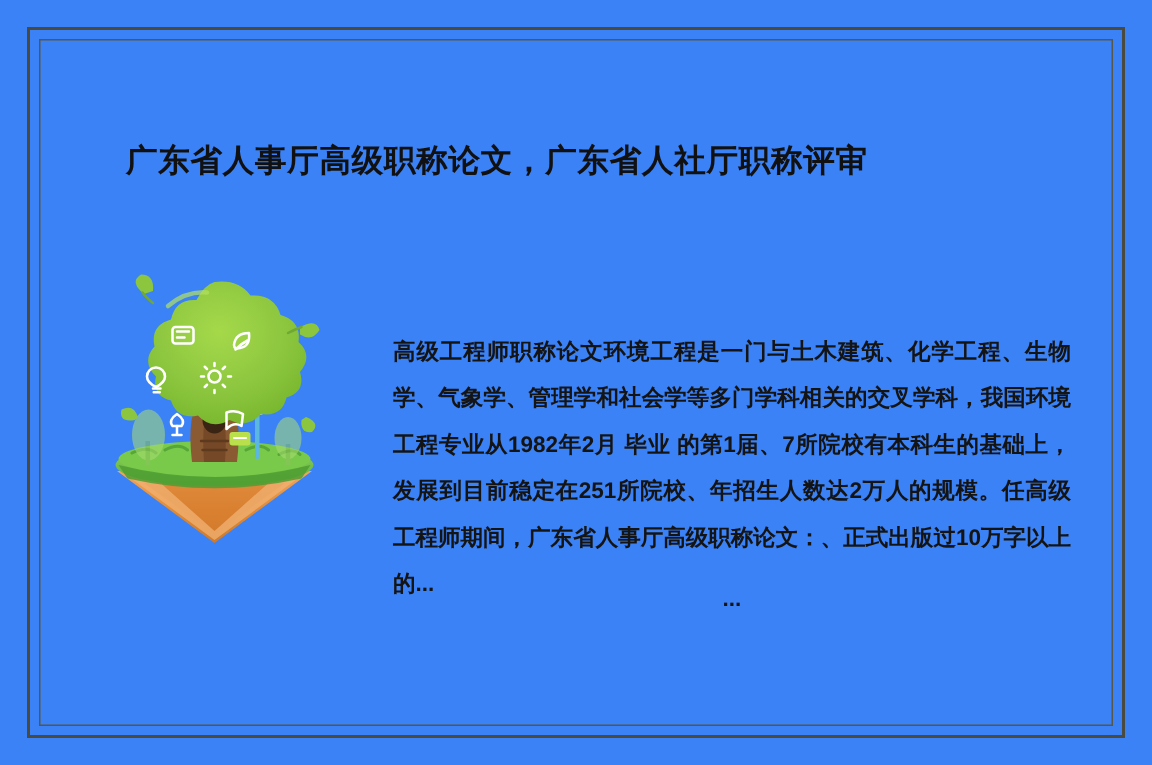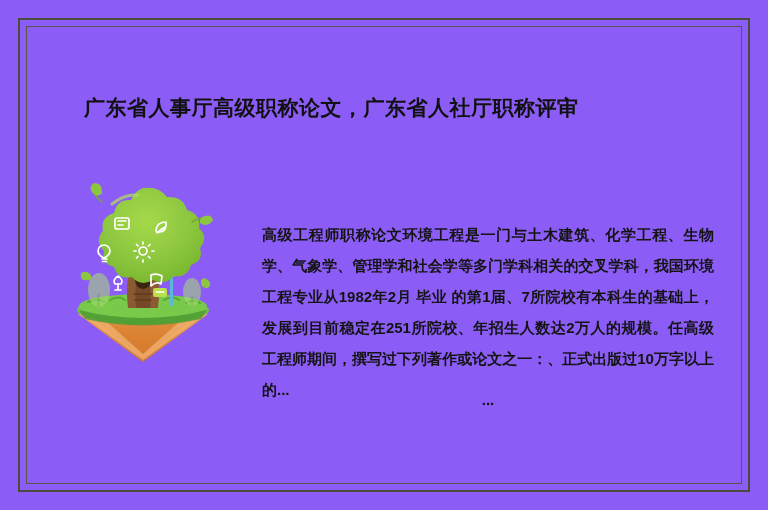--- a/index.html
+++ b/index.html
@@ -13,21 +13,21 @@
     overflow: hidden;
     background: #fdfbf5;
     font-family: "Liberation Sans", "DejaVu Sans", sans-serif;
     -webkit-font-smoothing: antialiased;
   }
 
   .page {
     position: relative;
     width: 768px;
     height: 510px;
-    background: #8b5cf6;
+    background: #3b82f6;
     box-sizing: border-box;
   }
 
   
   .frame-outer {
     position: absolute;
     left: 18px;
     top: 18px;
     width: 732px;
     height: 474px;
@@ -229,17 +229,17 @@
           <path d="M6 10 v6 M3 16 h6"></path>
         </g>
 
         <g transform="translate(98,92)">
           <path d="M1 12 V1 q6 -2 11 1 l-1 8 q-5 -3 -10 2 Z"></path>
         </g>
       </g>
     </svg>
   </div>
 
-  <p class="body-text">高级工程师职称论文环境工程是一门与土木建筑、化学工程、生物学、气象学、管理学和社会学等多门学科相关的交叉学科，我国环境工程专业从1982年2月 毕业 的第1届、7所院校有本科生的基础上，发展到目前稳定在251所院校、年招生人数达2万人的规模。任高级工程师期间，撰写过下列著作或论文之一：、正式出版过10万字以上的...</p>
+  <p class="body-text">高级工程师职称论文环境工程是一门与土木建筑、化学工程、生物学、气象学、管理学和社会学等多门学科相关的交叉学科，我国环境工程专业从1982年2月 毕业 的第1届、7所院校有本科生的基础上，发展到目前稳定在251所院校、年招生人数达2万人的规模。任高级工程师期间，广东省人事厅高级职称论文：、正式出版过10万字以上的...</p>
 
   <div class="ellipsis-line">...</div>
 
 </div>
 
 </body></html>

